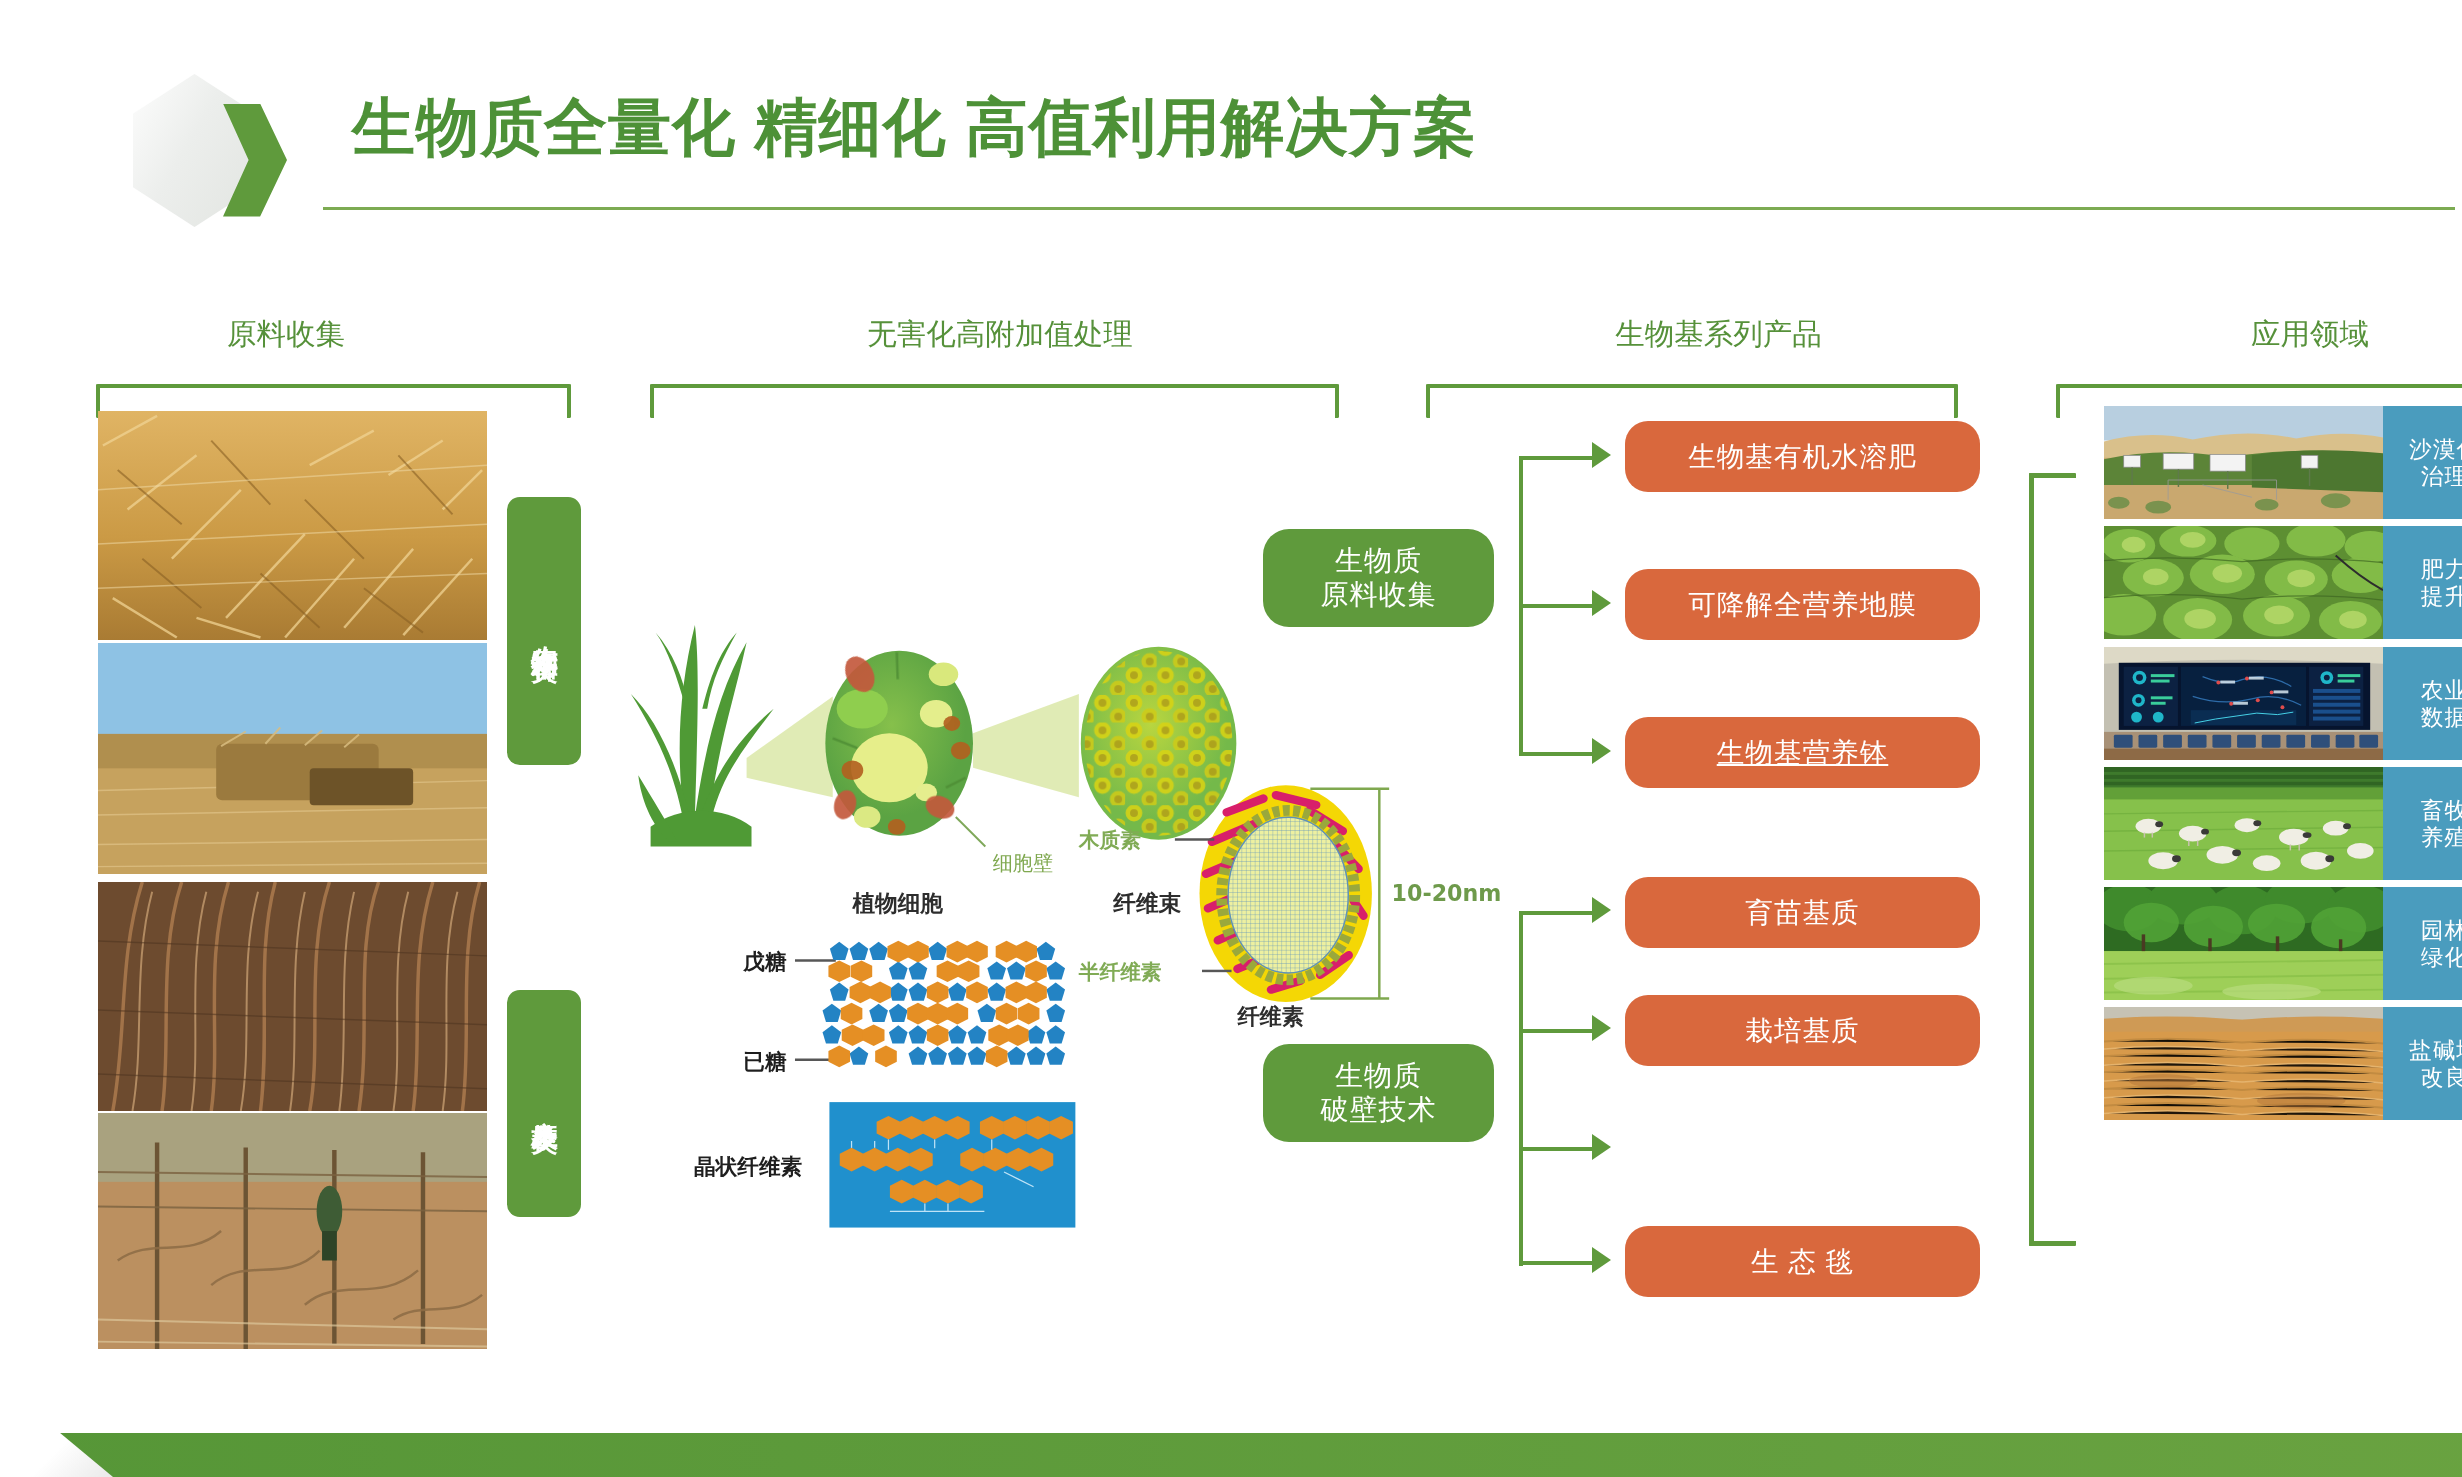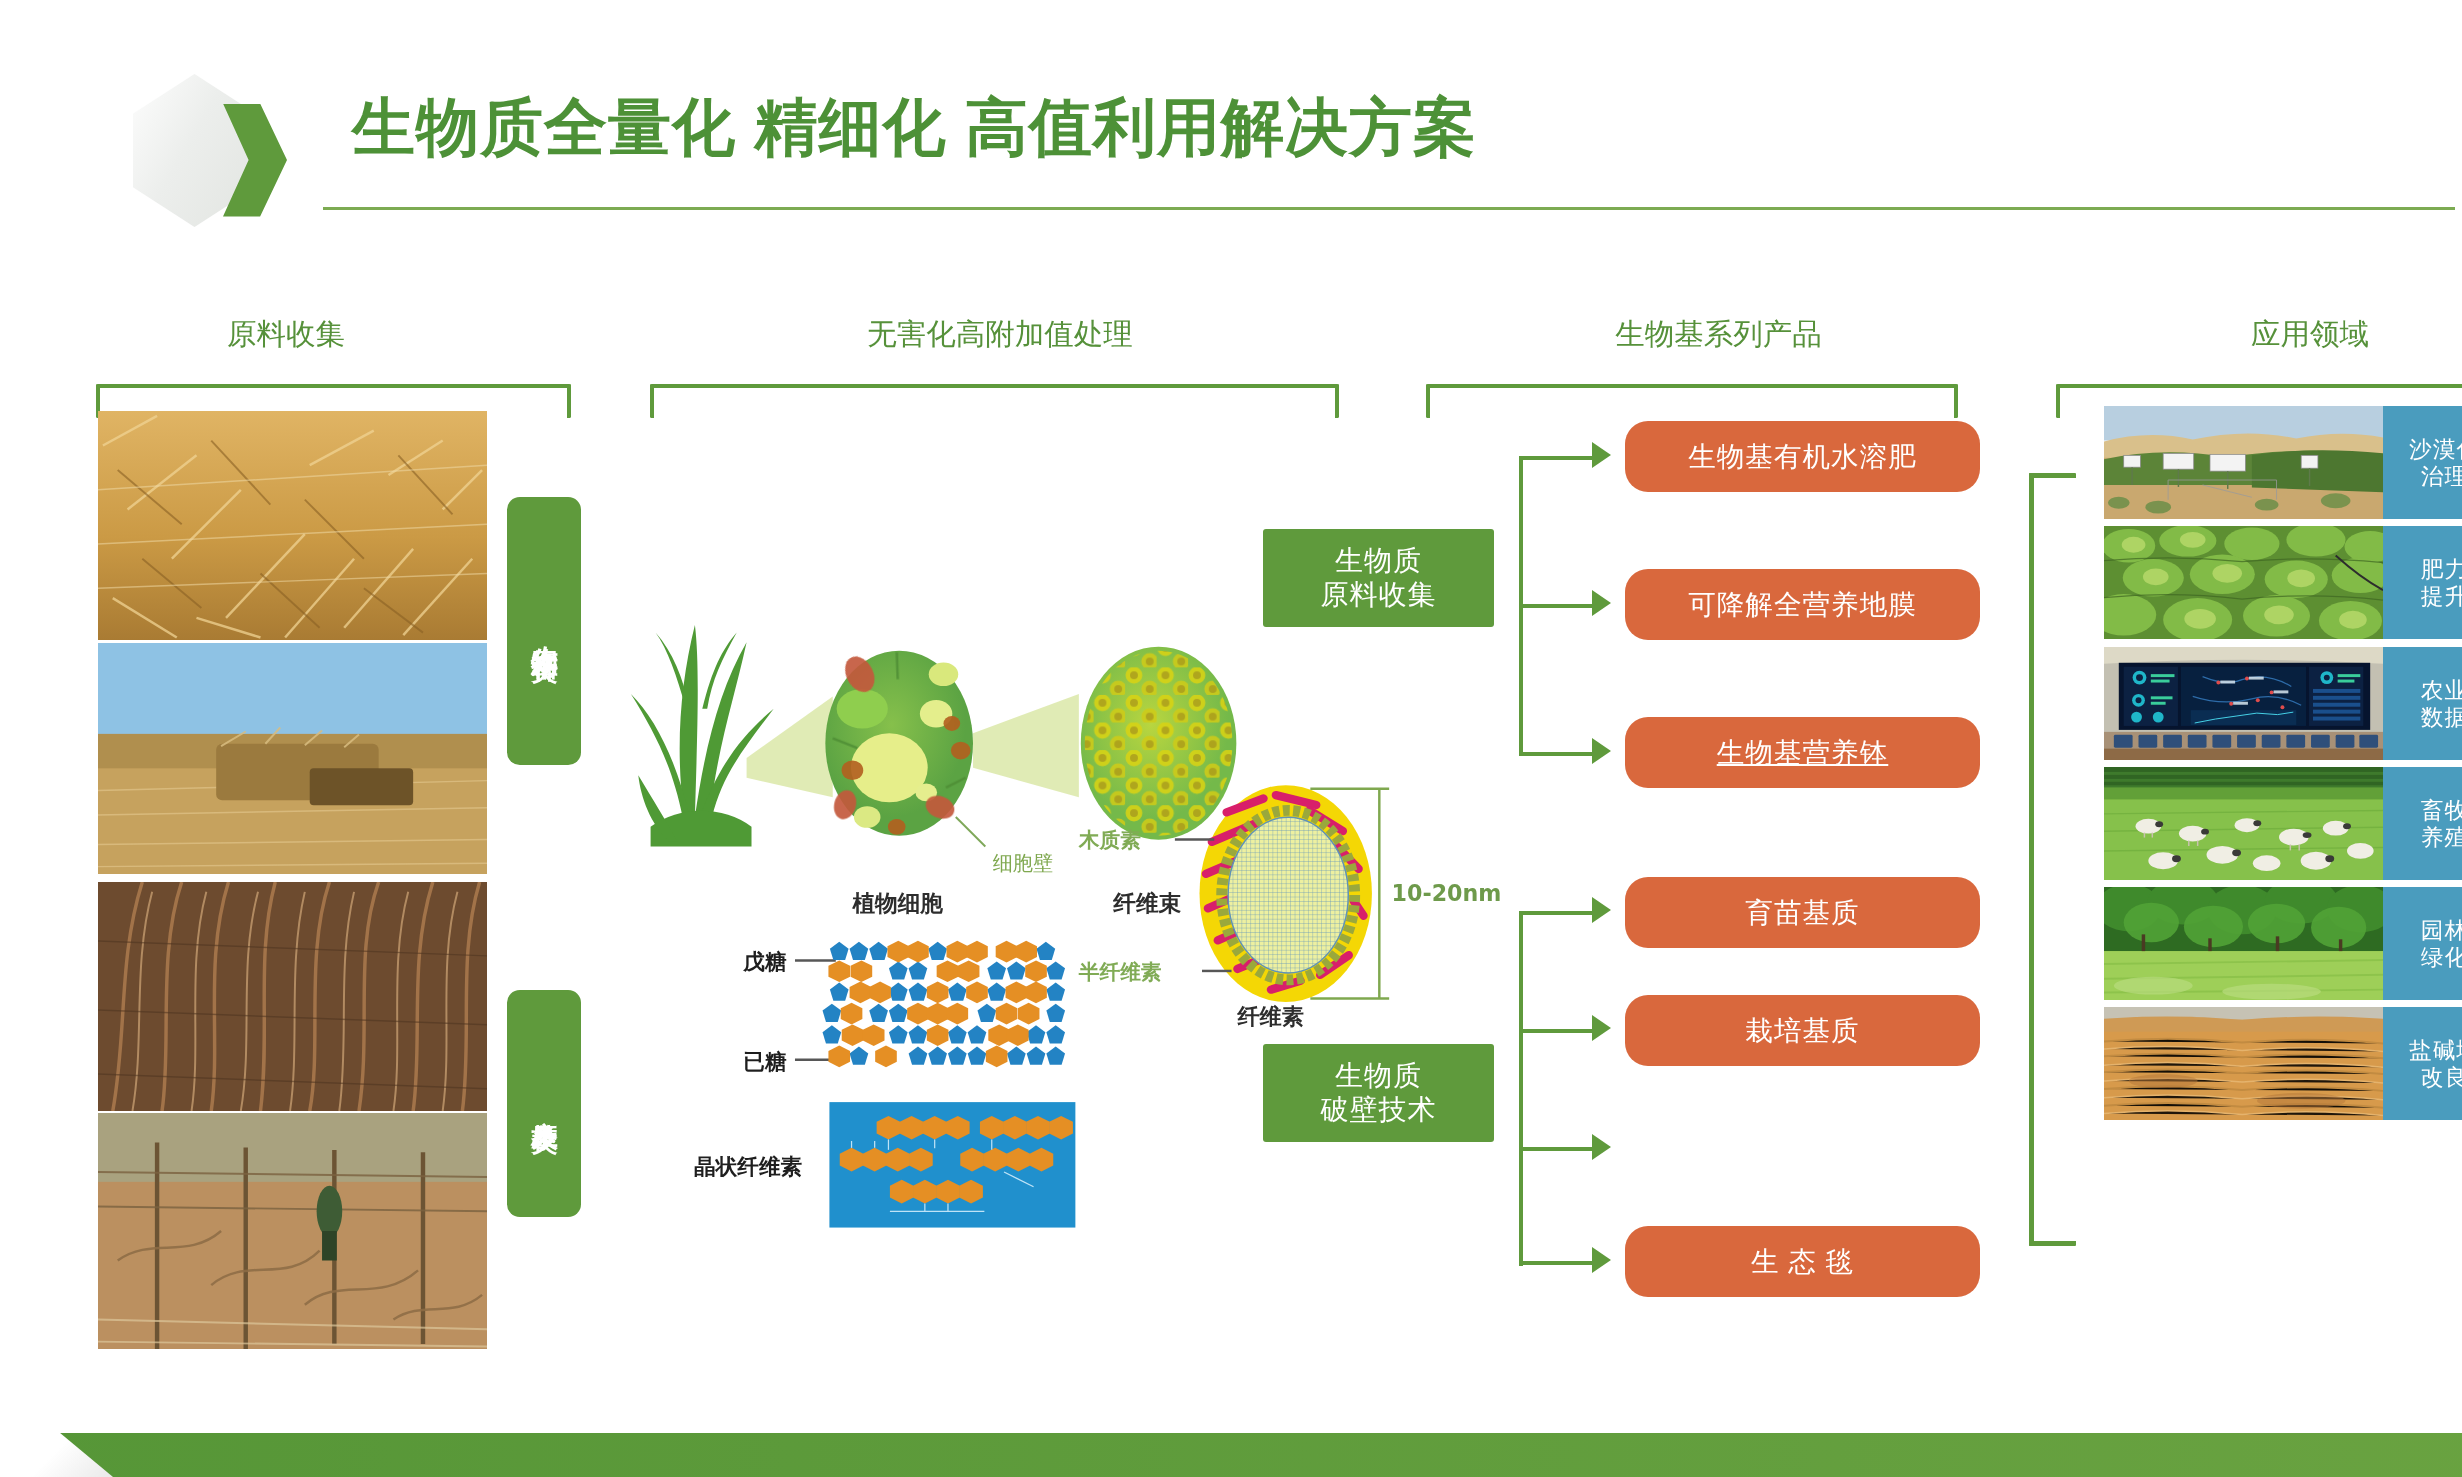--- a/index.html
+++ b/index.html
@@ -47,21 +47,21 @@
   .vlabel {
     position:absolute; background:#5f9a3c; border-radius:12.8px;
     color:#ffffff; font-size:26.6px; font-weight:bold; line-height:1.02;
     display:flex; align-items:center; justify-content:center;
     writing-mode:vertical-rl; text-orientation:upright;
     letter-spacing:2px; padding:8.9px 0;
   }
 
   
   .tech-box {
-    position:absolute; background:#5f9a3c; border-radius:3px;
+    position:absolute; background:#5f9a3c; border-radius:26px;
     color:#fff; font-size:28px; font-weight:500; line-height:1.22;
     display:flex; flex-direction:column; align-items:center; justify-content:center;
     text-align:center; letter-spacing:1px;
   }
   .prod-box {
     position:absolute; background:#d9683d; border-radius:23px;
     color:#ffffff; font-size:27.6px; font-weight:500;
     display:flex; align-items:center; justify-content:center;
     text-align:center; letter-spacing:1px; white-space:nowrap;
   }

